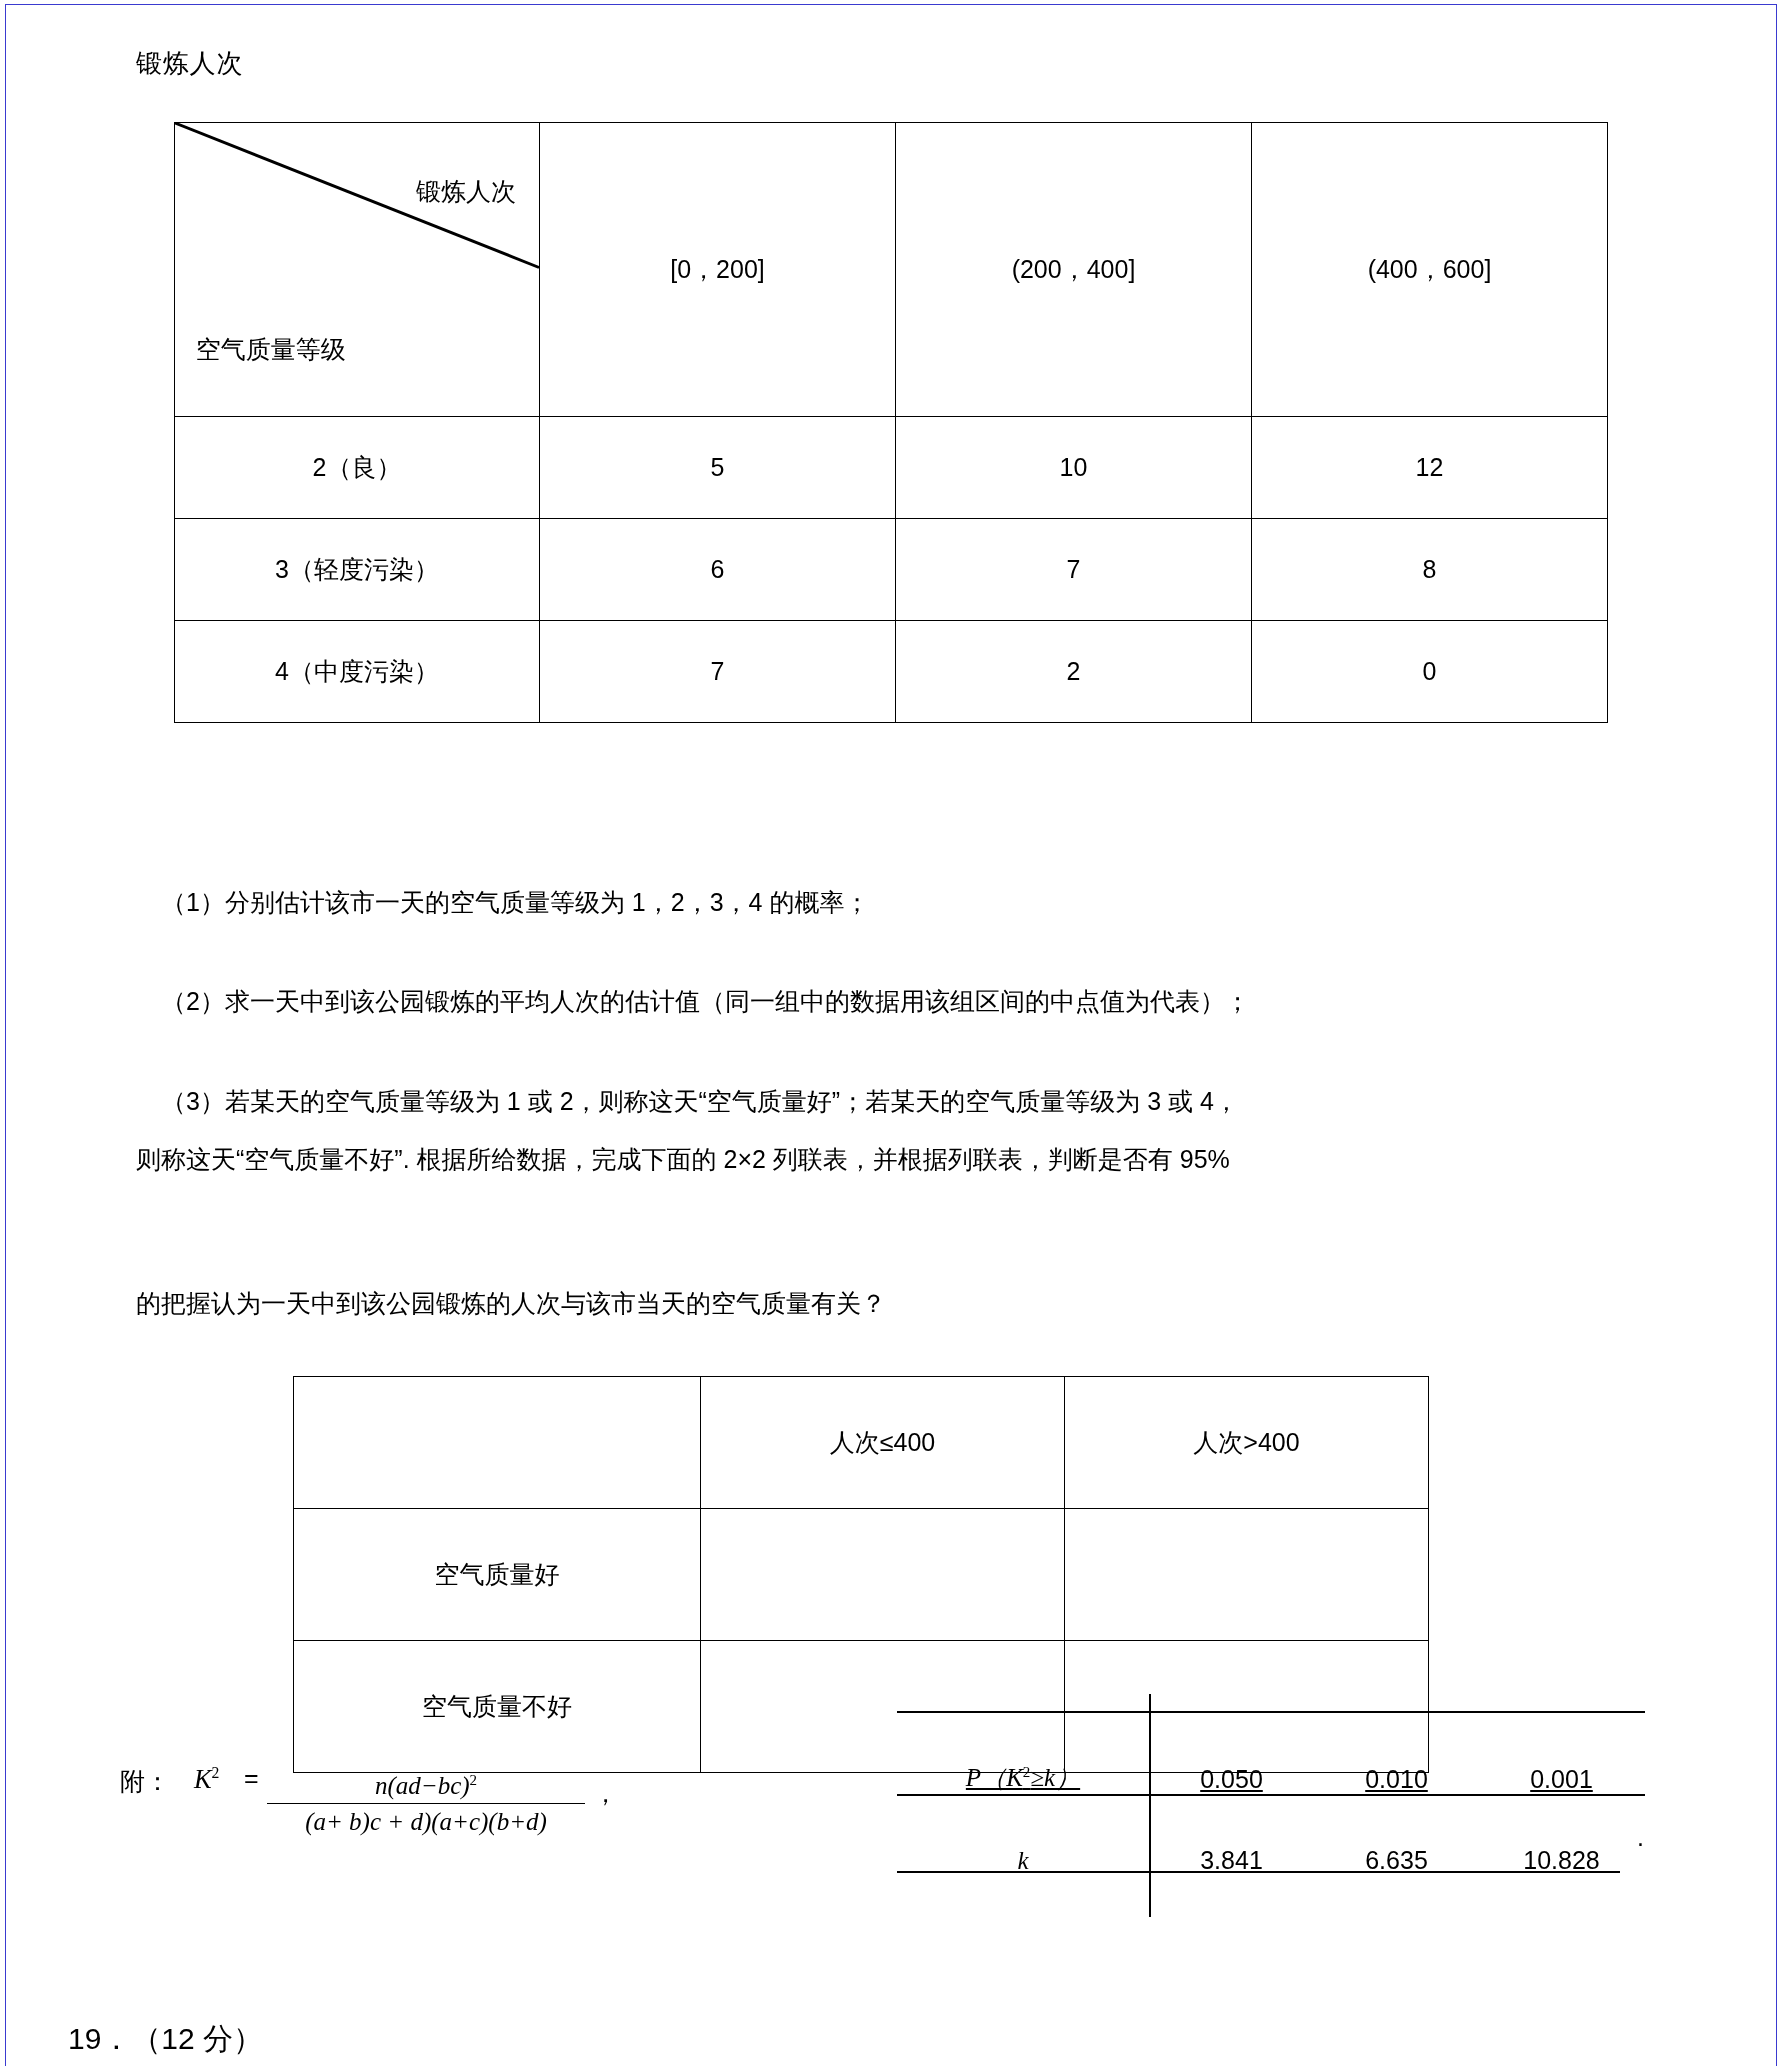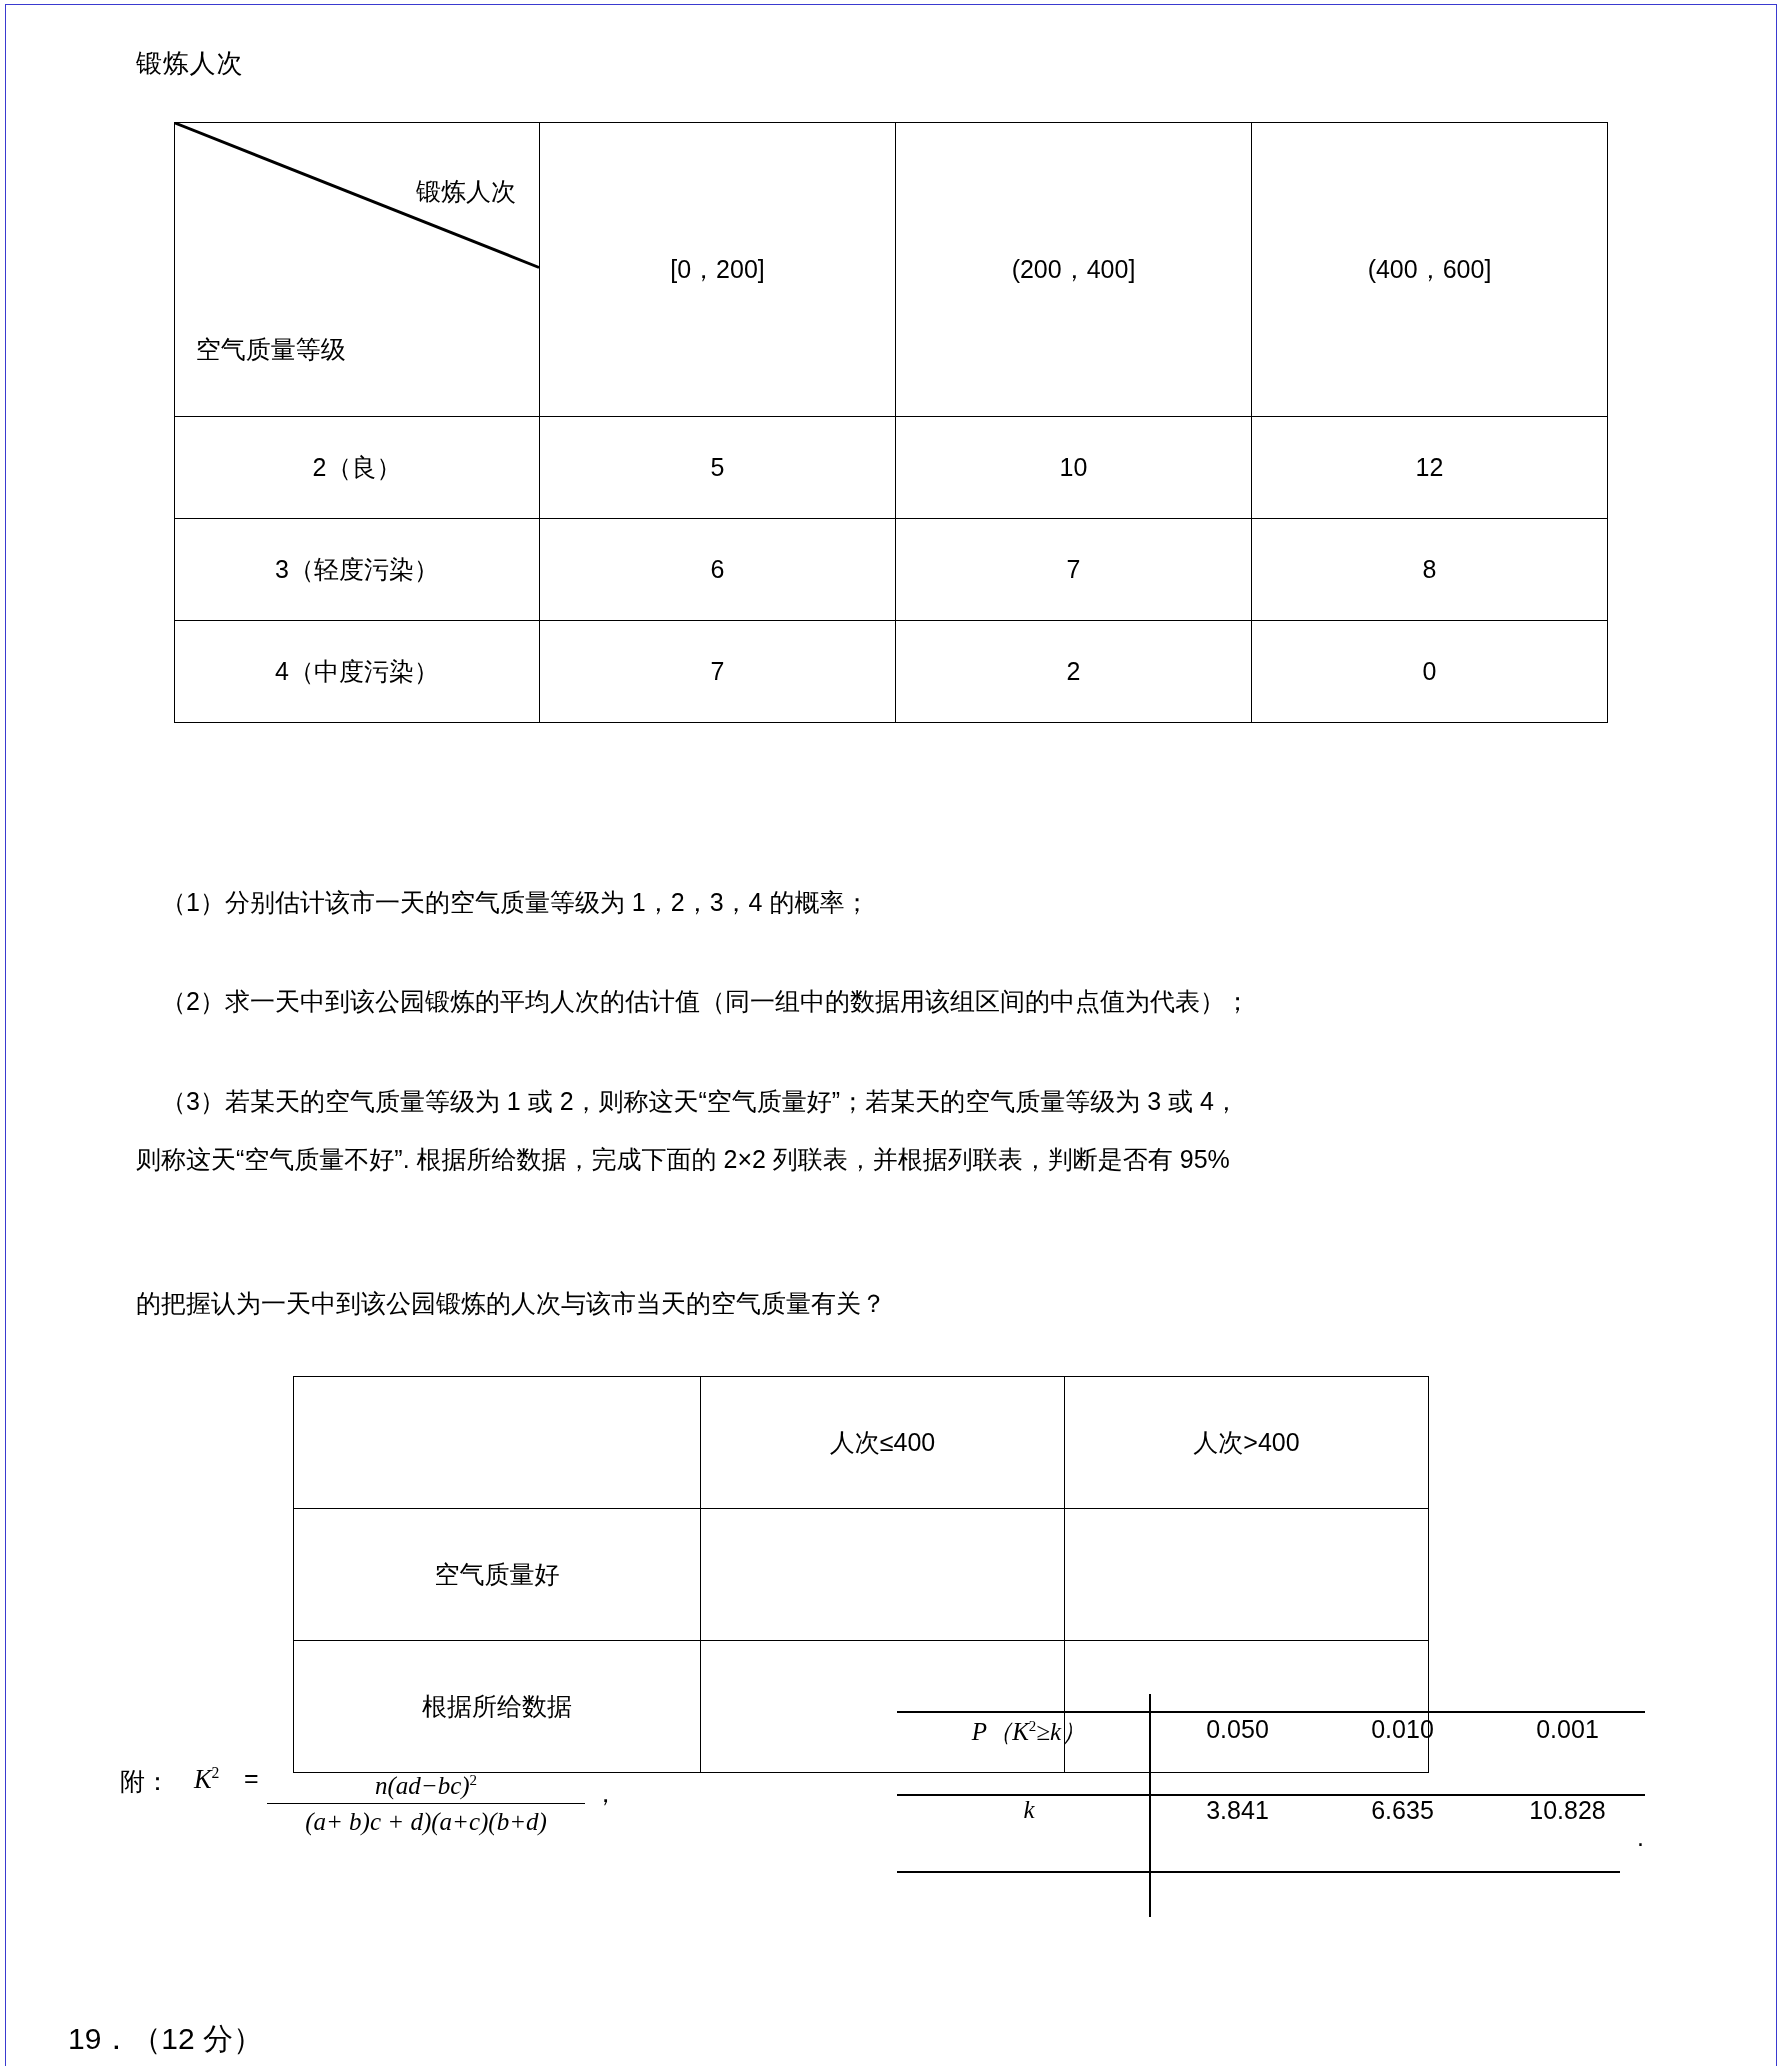--- a/index.html
+++ b/index.html
@@ -119,21 +119,21 @@
     position:absolute; left:473px; top:66px;
     font-size:25px;
   }
 
   
   .crit { position:absolute; left:777px; top:0px; width:748px; height:161px; }
   .crit .hline-top { position:absolute; left:0; top:0px; width:748px; height:1.7px; background:#000; }
   .crit .hline-mid { position:absolute; left:0; top:83px; width:748px; height:1.7px; background:#000; }
   .crit .hline-bot { position:absolute; left:0; top:160px; width:723px; height:1.7px; background:#000; }
   .crit .vline { position:absolute; left:252px; top:-17.4px; width:1.7px; height:223px; background:#000; }
-  .crit-row { position:absolute; left:6px; width:748px; height:79px; display:flex; align-items:flex-start; }
+  .crit-row { position:absolute; left:0; width:748px; height:79px; display:flex; align-items:flex-end;text-decoration:underline; }
   .crit-row.r1 { top:4.1px; }
   .crit-row.r2 { top:85px; }
   .crit-lab {
     width:252px; text-align:center;
     font-family:"Liberation Serif","DejaVu Serif",serif;
     font-style:italic; font-size:25px;
   }
   .crit-lab sup { font-size:15px; font-style:normal; }
   .crit-val {
     width:165px; text-align:center; font-size:25px;
@@ -204,21 +204,21 @@
           <td class="t2-c1"></td>
           <td class="t2-c2">人次≤400</td>
           <td class="t2-c3">人次&gt;400</td>
         </tr>
         <tr>
           <td class="t2-c1">空气质量好</td>
           <td class="t2-c2"></td>
           <td class="t2-c3"></td>
         </tr>
         <tr>
-          <td class="t2-c1">根据所给数据</td>
+          <td class="t2-c1">空气质量不好</td>
           <td class="t2-c2"></td>
           <td class="t2-c3"></td>
         </tr>
       </tbody>
     </table>
   </div>
 
   <div class="formula-zone">
 
     <span class="fu-label">附：</span>

